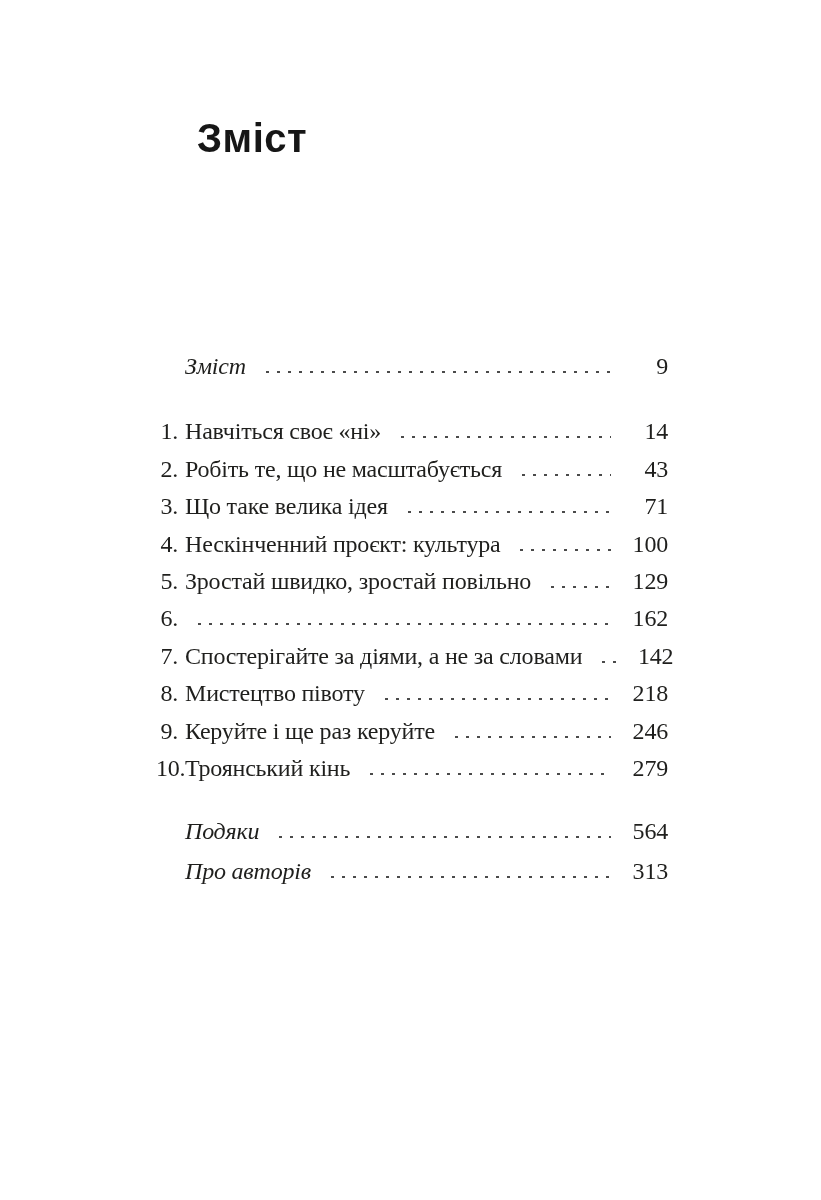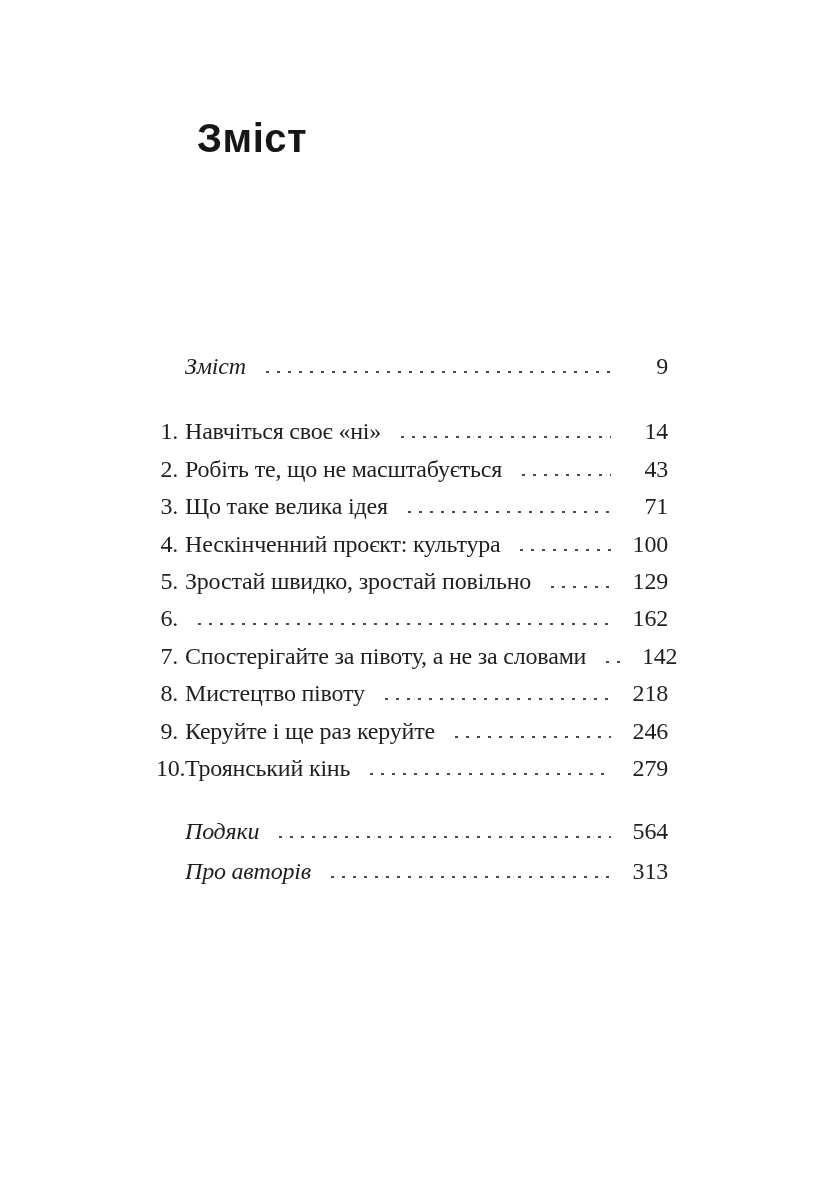--- a/index.html
+++ b/index.html
@@ -124,21 +124,21 @@
   </div>
 
   <div class="toc-row numbered">
     <span class="num">6.</span>
     <span class="leader"></span>
     <span class="pagenum">162</span>
   </div>
 
   <div class="toc-row numbered">
     <span class="num">7.</span>
-    <span class="label">Спостерігайте за півоту, а не за словами</span>
+    <span class="label">Спостерігайте за діями, а не за словами</span>
     <span class="leader"></span>
     <span class="pagenum">142</span>
   </div>
 
   <div class="toc-row numbered">
     <span class="num">8.</span>
     <span class="label">Мистецтво півоту</span>
     <span class="leader"></span>
     <span class="pagenum">218</span>
   </div>

